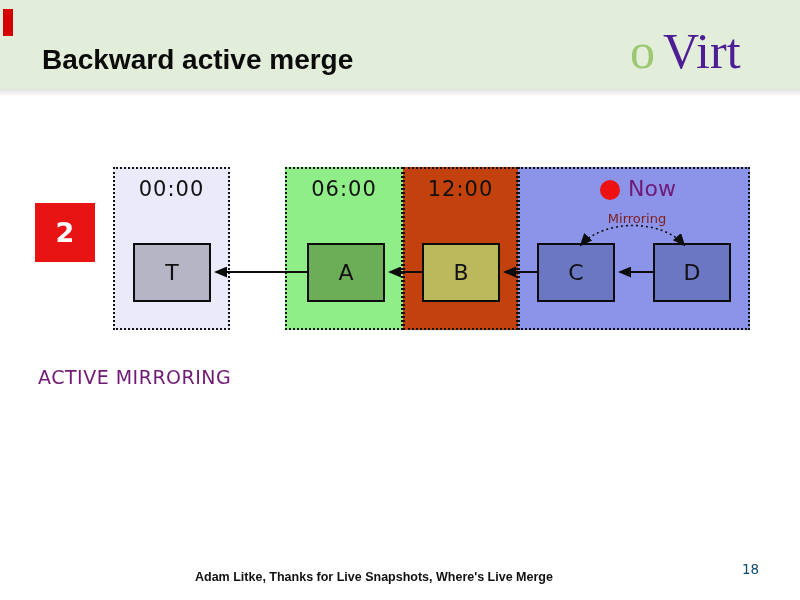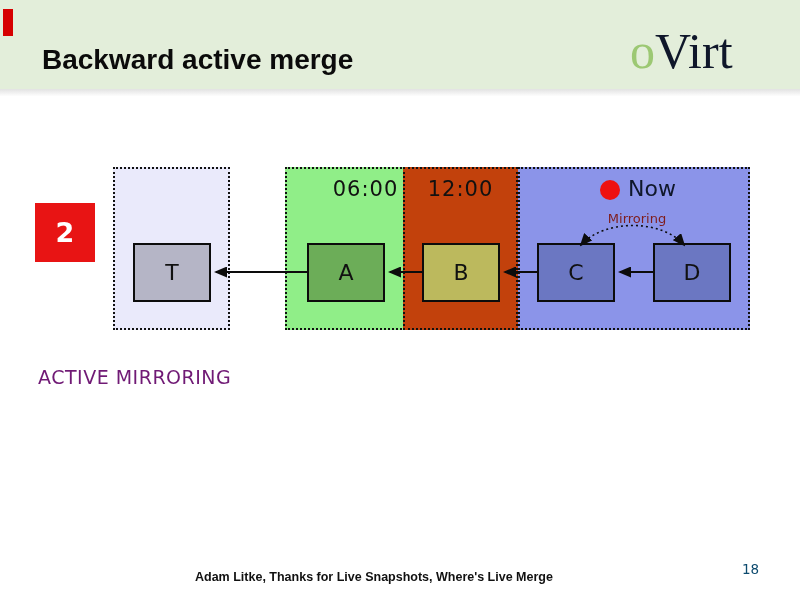--- a/index.html
+++ b/index.html
@@ -16,63 +16,64 @@
     white-space:nowrap;}
   .logo{position:absolute;left:630px;top:26px;
     font-family:"Liberation Serif",serif;font-size:50px;line-height:1;white-space:nowrap;}
   .red-marker{position:absolute;left:3px;top:9px;width:10px;height:27px;background:#d60000;}
   
   .badge{position:absolute;left:35px;top:203px;width:60px;height:59px;background:#e81414;
     color:#ffffff;font-weight:bold;font-size:27px;text-align:center;line-height:59px;}
   
   .panel{position:absolute;top:167px;height:159px;border:2px dotted #111;box-sizing:content-box;}
   .panel-00{left:113px;width:113px;}
-  .panel-06{left:285px;width:114px;padding-left:43px;}
+  .panel-06{left:285px;width:114px;}
   .panel-12{left:403px;width:111px;}
   .panel-now{left:518px;width:228px;}
   .time-label{position:absolute;top:8px;left:0;width:100%;text-align:center;
     font-size:21px;letter-spacing:1px;color:#111;}
   .disk{position:absolute;top:74px;width:74px;height:55px;border:2px solid #0c0c0c;
     text-align:center;line-height:55px;font-size:22px;color:#111;}
   .disk-t{left:18px;}
   .disk-a{left:20px;}
   .disk-b{left:17px;}
   .disk-c{left:17px;}
   .disk-d{left:133px;}
   
   .now-dot{position:absolute;left:80px;top:11px;width:20px;height:20px;border-radius:50%;}
-  .now-label{position:absolute;left:108px;top:7px;font-size:22px;color:#0f172a;}
+  .now-label{position:absolute;left:108px;top:7px;font-size:22px;color:#701a75;}
   .mirroring-label{position:absolute;left:3px;top:42px;width:100%;text-align:center;
     font-size:13px;color:#7f1d1d;}
   
   .caption{position:absolute;left:38px;top:366px;font-size:19px;letter-spacing:.5px;color:#701a75;}
   .footer{position:absolute;left:195px;top:570px;width:345px;text-align:right;
     font-family:"Liberation Sans",sans-serif;font-weight:bold;font-size:12.5px;color:#111;
     white-space:nowrap;}
   .page-number{position:absolute;left:742px;top:561px;font-size:13.5px;color:#0c4a6e;}
   
   .overlay{position:absolute;left:0;top:0;width:800px;height:600px;pointer-events:none;}
 </style>
 </head>
 <body>
 
 <div class="slide">
 
   <div class="header" style="background: rgb(227, 238, 218);">
     <div class="title">Backward active merge</div>
     <div class="logo">
-      <span style="color: rgb(156, 200, 115);">o</span><span style="color: #0f172a;">Virt</span>
+      <span style="color: rgb(156, 200, 115);">o</span><span style="color: #4c1d95; margin-left: 8px;">Virt</span>
     </div>
   </div>
   <div class="header-shadow"></div>
   <div class="red-marker"></div>
 
   <div class="badge" style="background: rgb(232, 20, 20);">2</div>
 
   <div class="panel panel-00" style="background: rgb(234, 234, 251);">
+    <div class="time-label">00:00</div>
     <div class="disk disk-t" style="background: rgb(181, 181, 198);">T</div>
   </div>
 
   <div class="panel panel-06" style="background: rgb(144, 238, 136);">
     <div class="time-label">06:00</div>
     <div class="disk disk-a" style="background: rgb(108, 173, 88);">A</div>
   </div>
 
   <div class="panel panel-12" style="background: #c2410c;">
     <div class="time-label">12:00</div>

